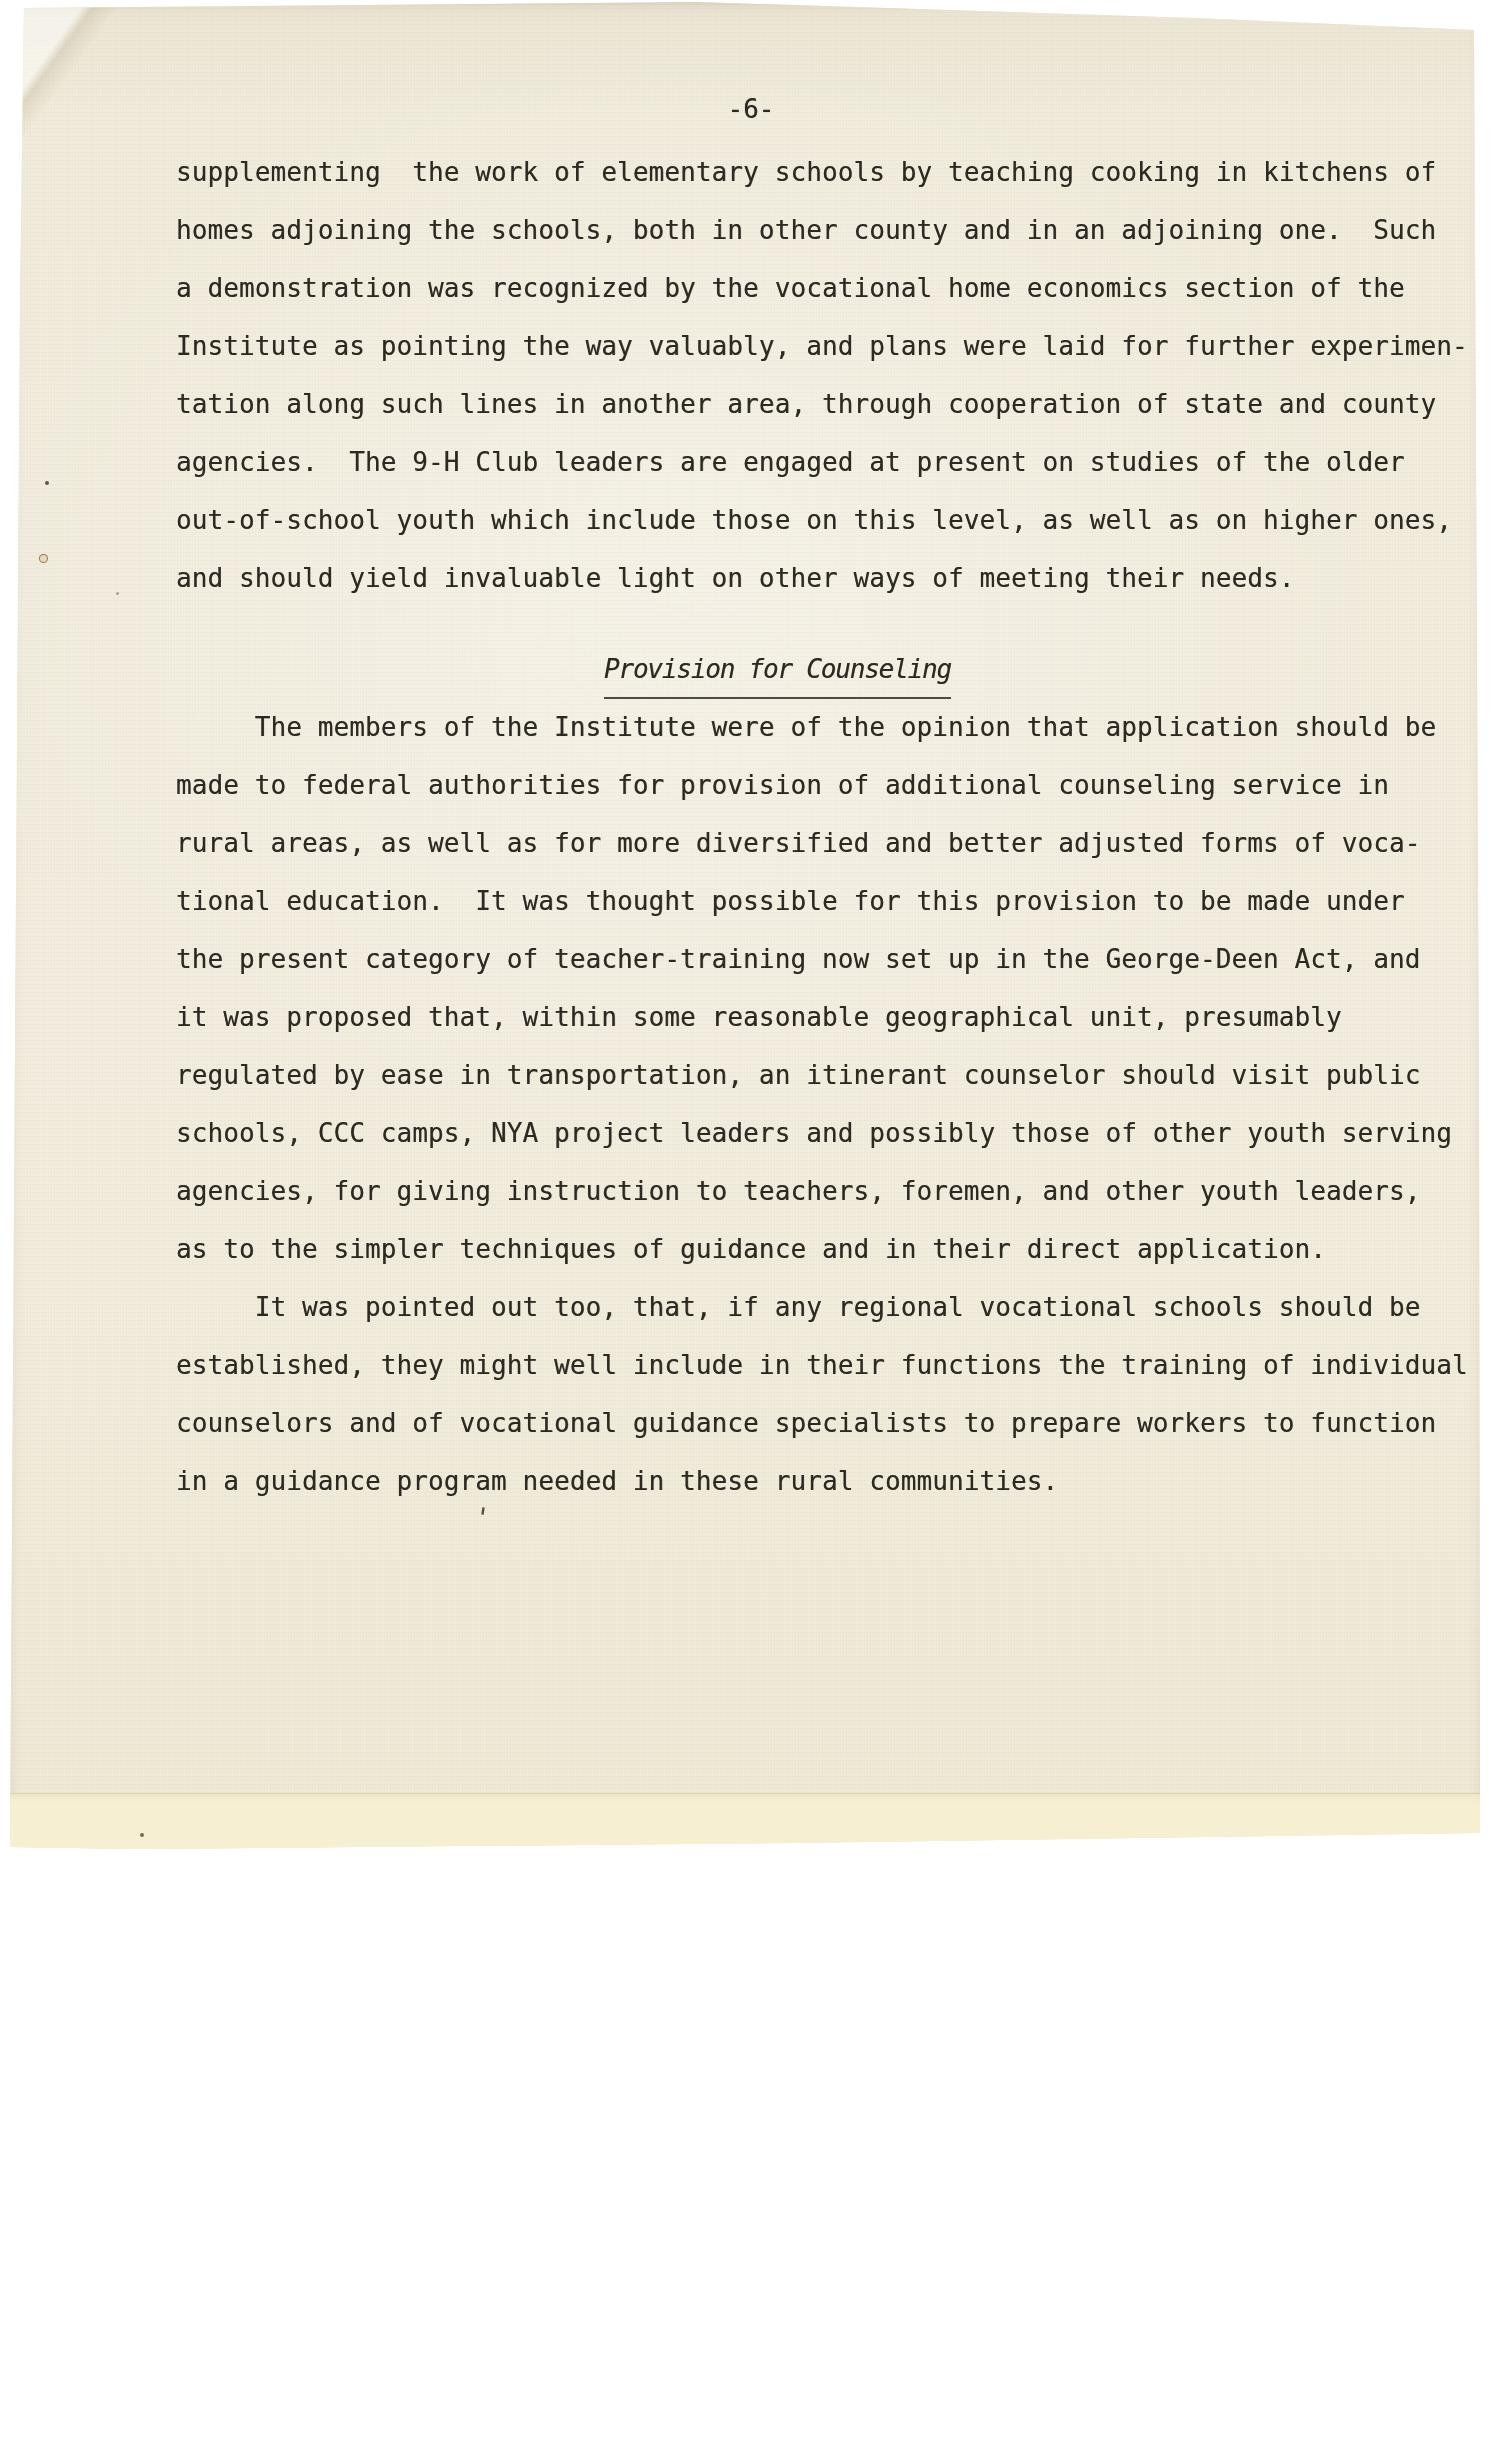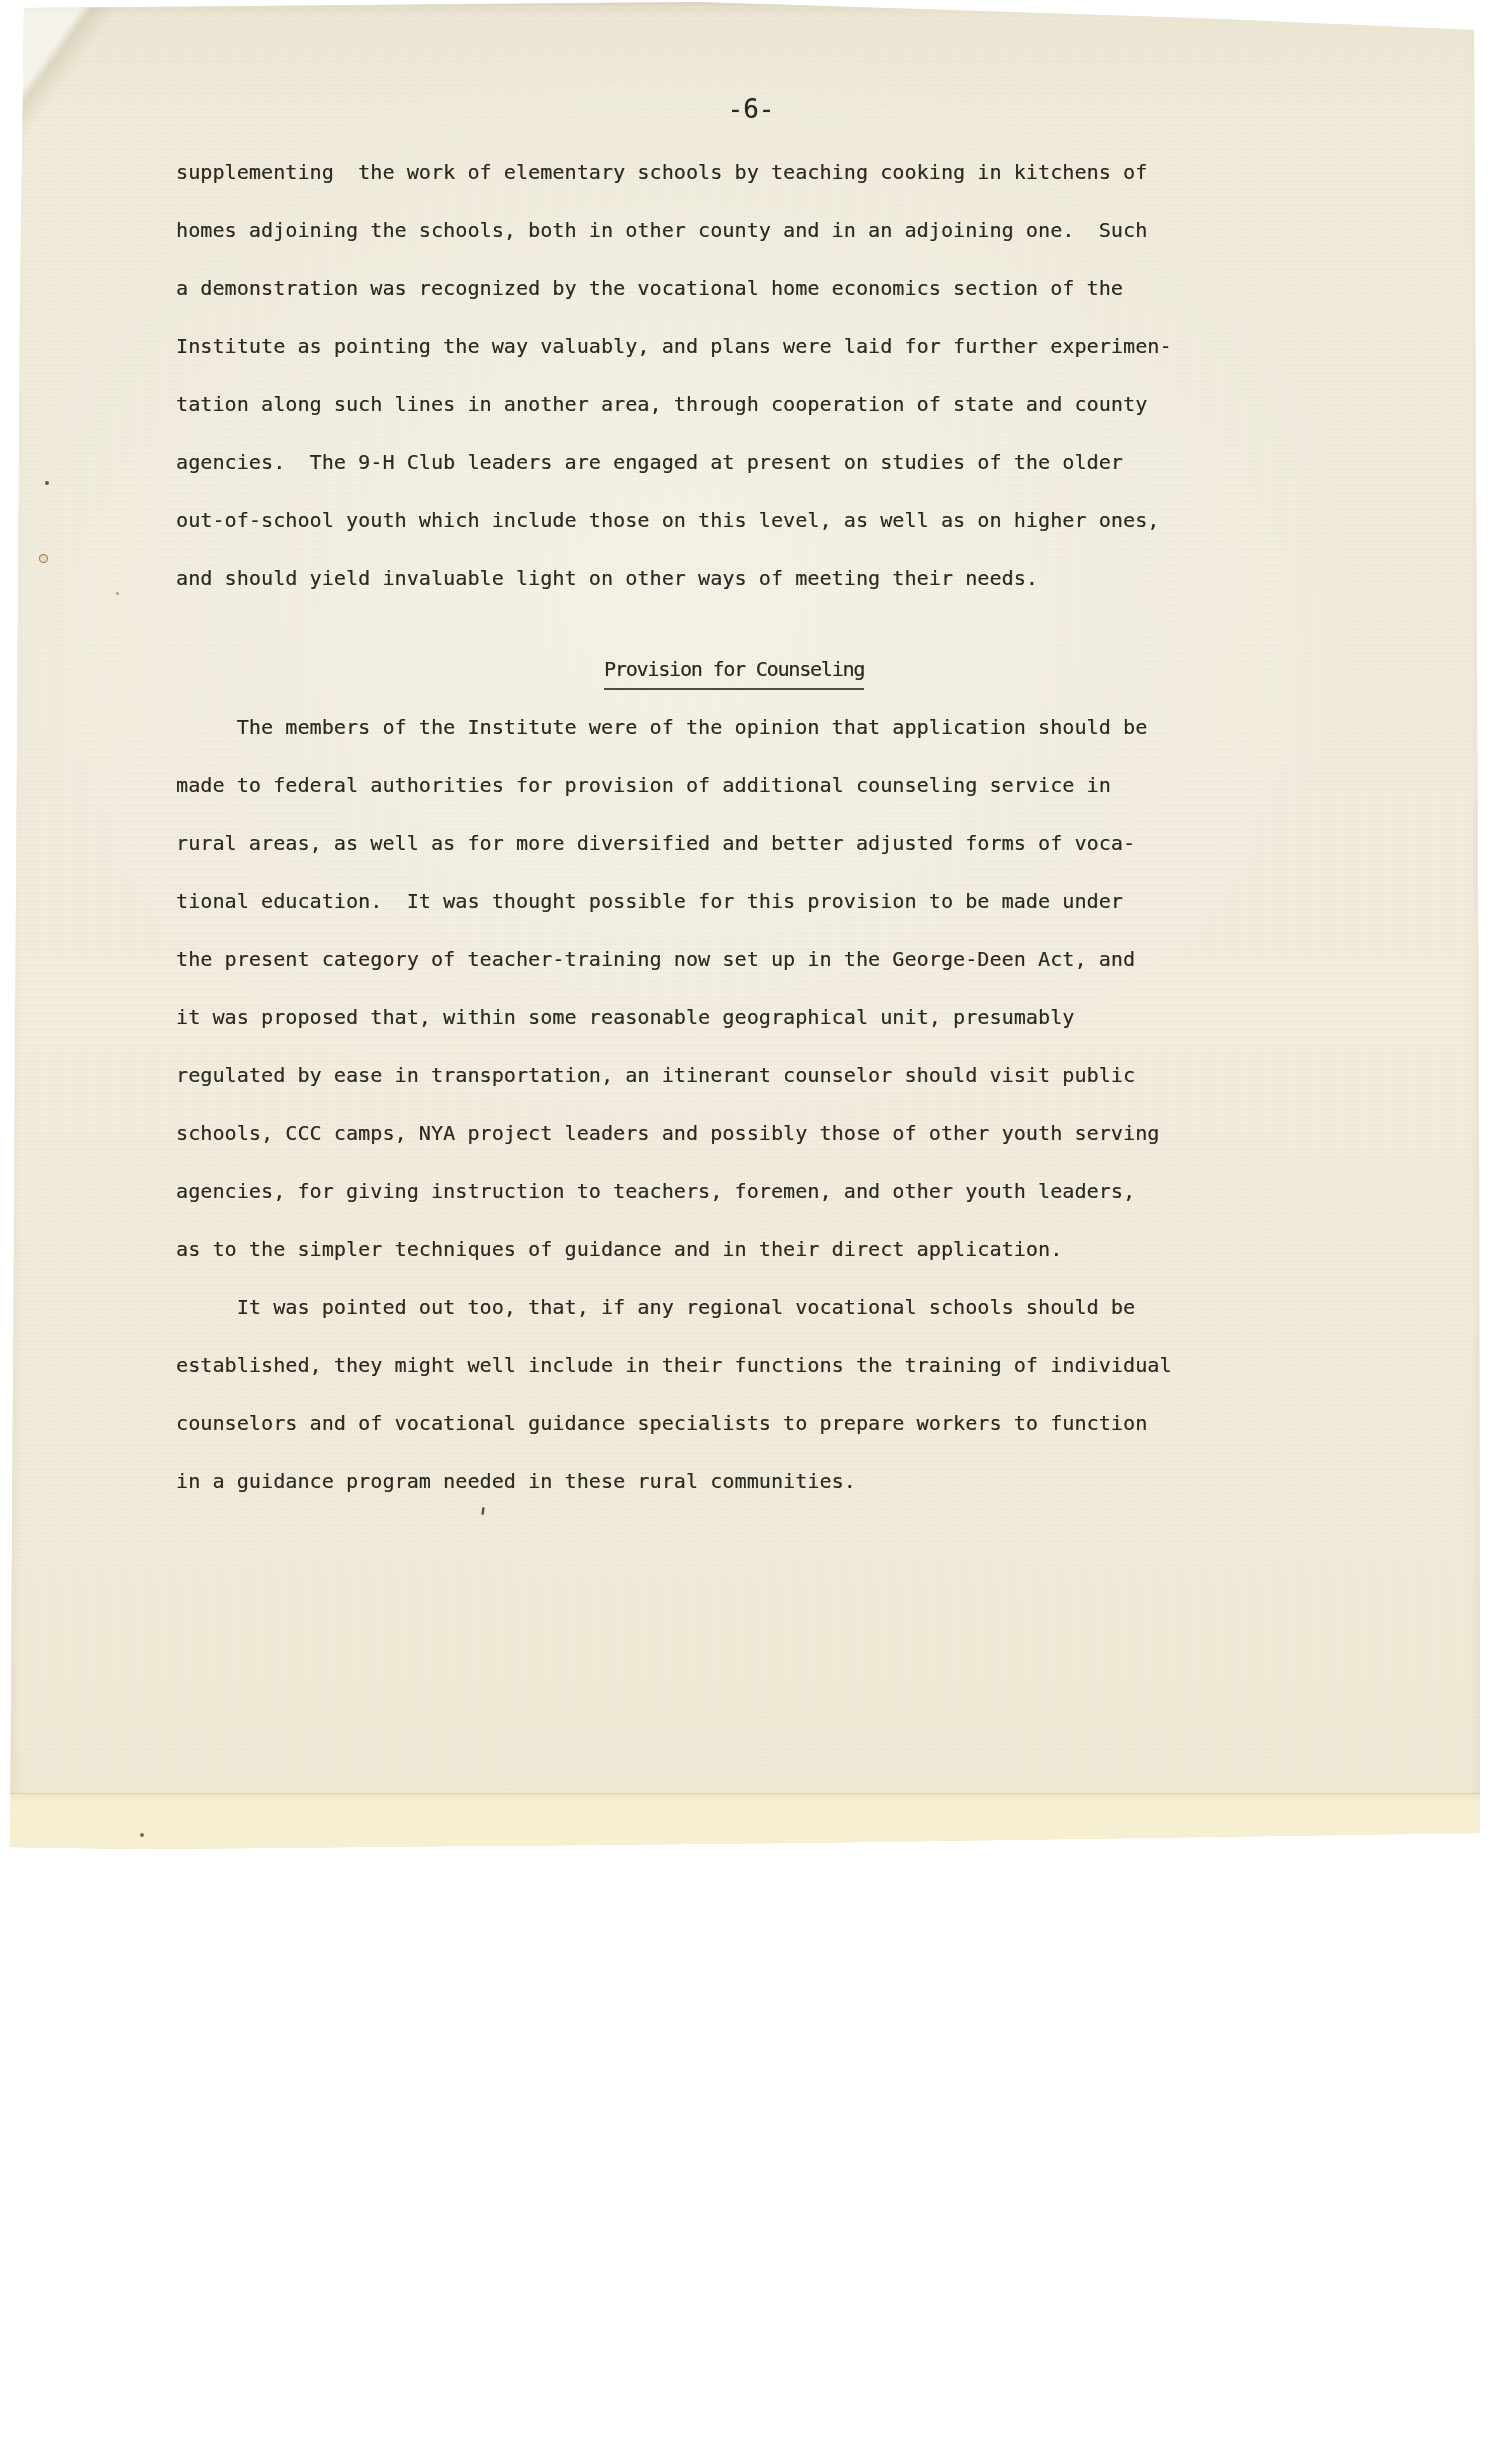--- a/index.html
+++ b/index.html
@@ -64,42 +64,43 @@
     font-size: 26px;
     line-height: 1;
     color: rgba(38,34,28,0.92);
     text-shadow: 0 0 0.7px rgba(40,35,28,0.7);
   }
 
   .text-block {
     position: absolute;
     left: 176px; top: 143px;
     width: 1313px;
-    font-size: 20px;
+    font-size: 26px;
     line-height: 58px;
     letter-spacing: 0.1px;
     color: rgba(38,34,28,0.93);
     text-shadow: 0.3px 0.3px 0.6px rgba(44,38,30,0.55);
   }
 
   .line {
     white-space: pre;
     height: 58px;
   }
 
   .heading-line {
     margin-top: 33px;
     padding-left: 428px;
     height: 58px;
     white-space: pre;
     letter-spacing: -1.2px;
   }
   .heading-line span {
     border-bottom: 2.5px solid rgba(38,34,28,0.80);
-    padding-bottom: 7px;
+    padding-bottom: 13px;
+    font-style: italic;
   }
 
   .speck { position: absolute; border-radius: 50%; }
   .speck-1 { left: 45px;  top: 481px;  width: 4px; height: 4px; background: rgba(70,60,48,0.85); }
   .speck-2 { left: 39px;  top: 554px;  width: 7px; height: 7px; border: 1.6px solid rgba(140,90,45,0.80); background: rgba(205,165,115,0.25); }
   .speck-3 { left: 116px; top: 592px;  width: 3px; height: 3px; background: rgba(100,90,75,0.50); }
   .speck-4 { left: 140px; top: 1833px; width: 4px; height: 4px; background: rgba(80,70,58,0.80); }
 
   .stray-mark {
     position: absolute;

